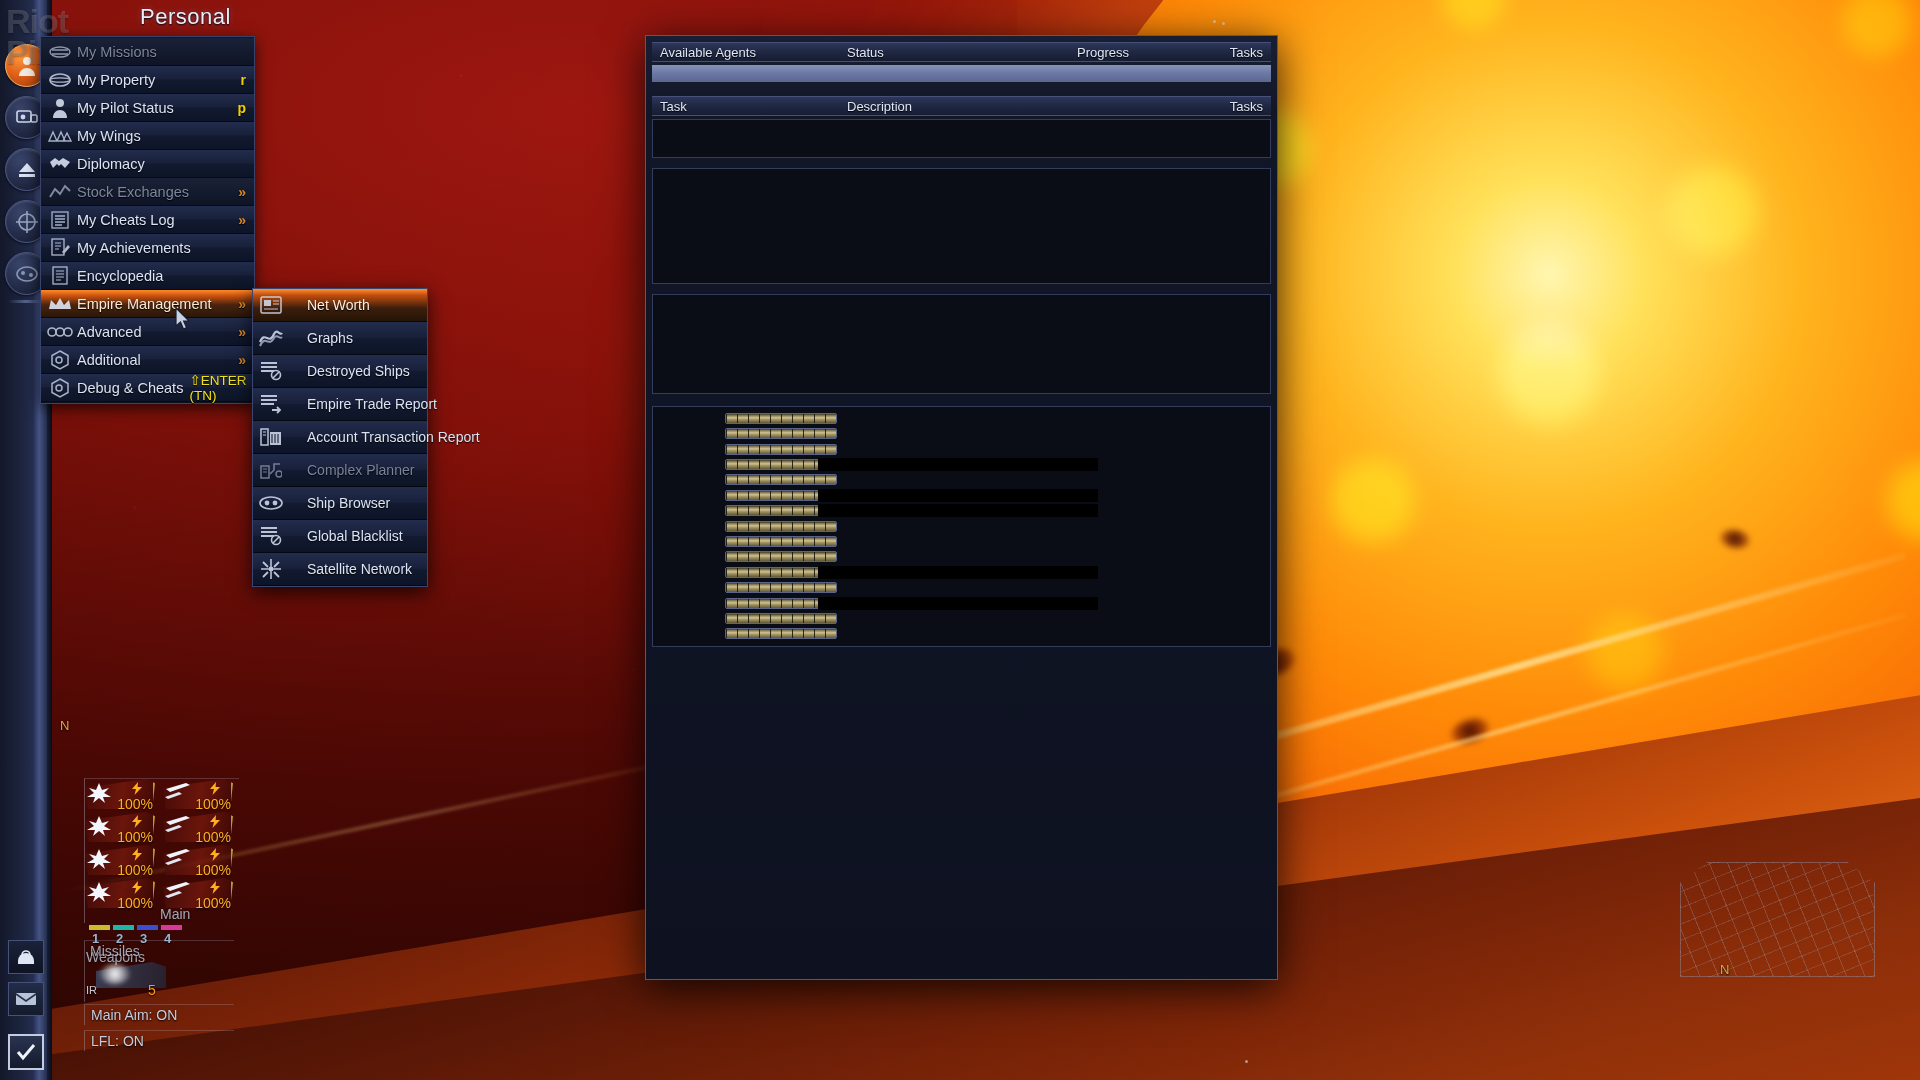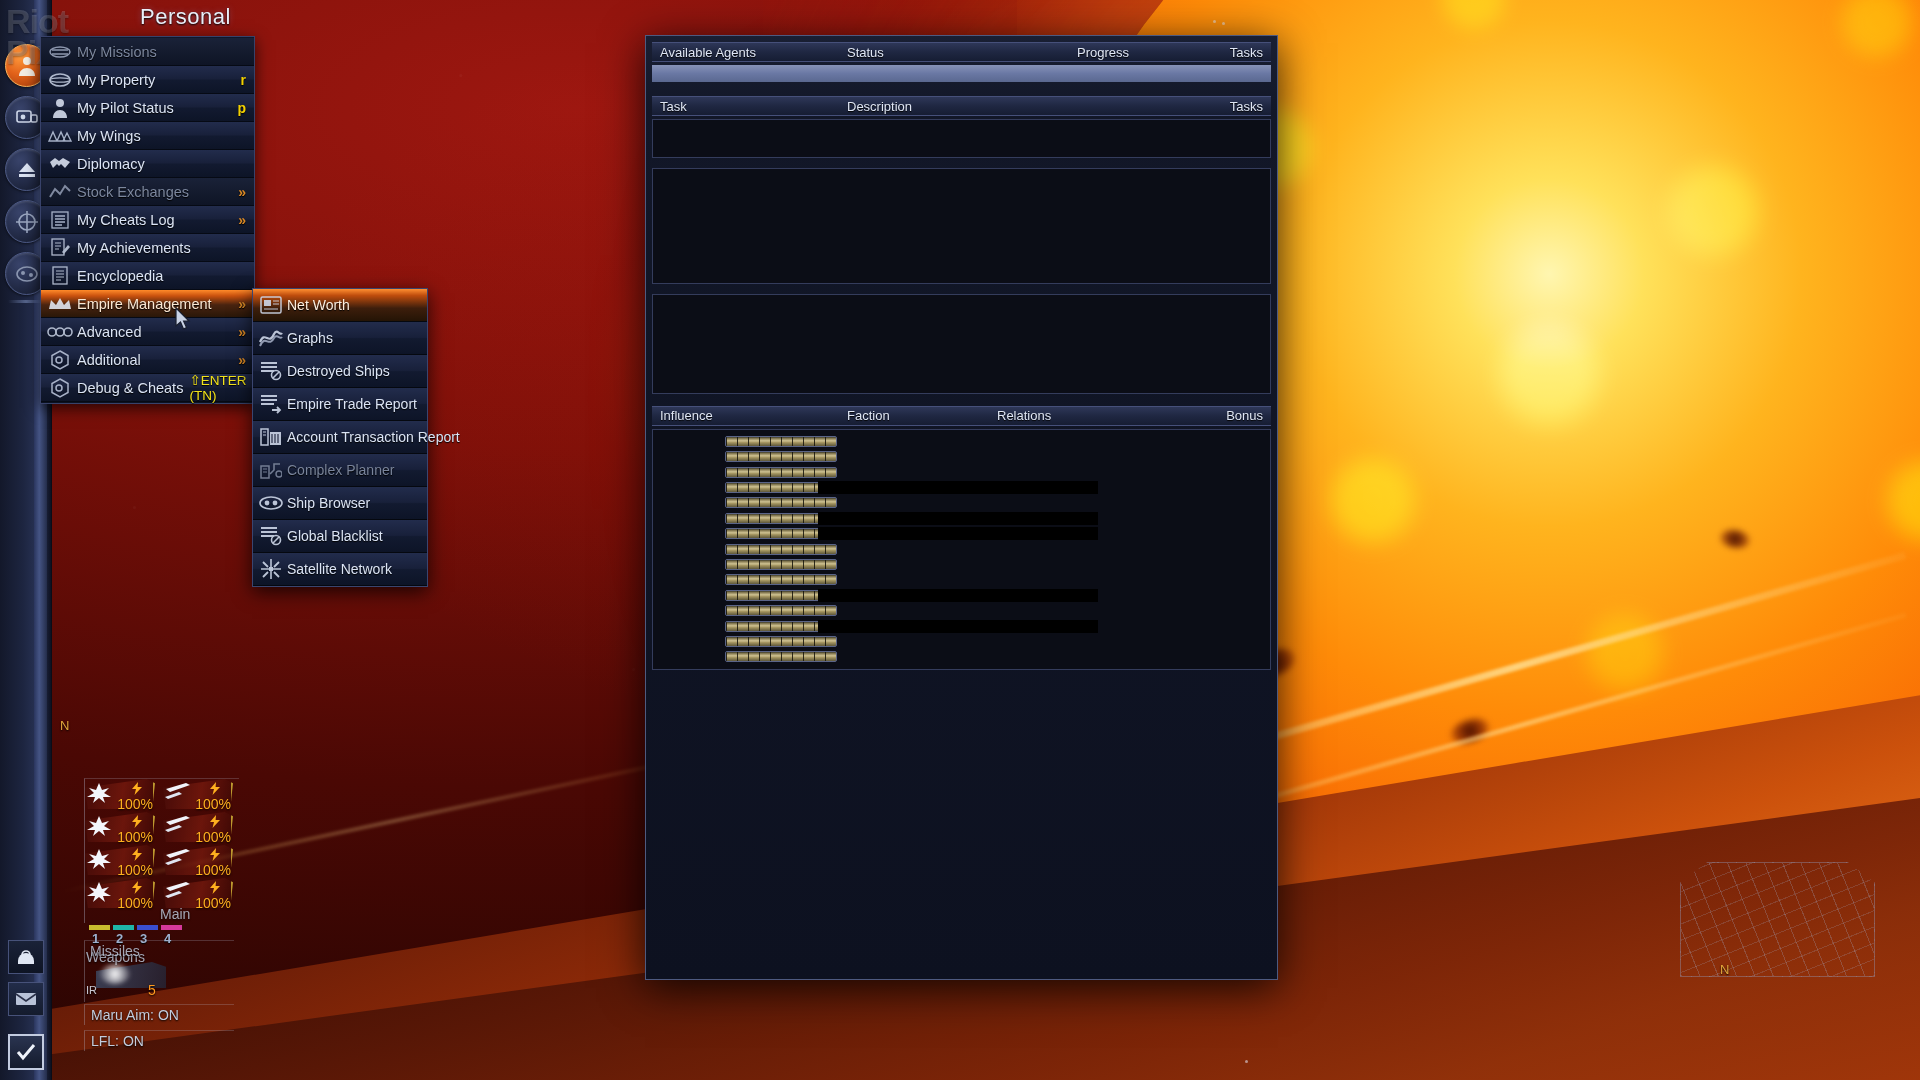--- a/index.html
+++ b/index.html
@@ -160,21 +160,21 @@
   .submenu {
     position: absolute; left: 252px; top: 288px; width: 176px;
     background: linear-gradient(180deg, #10172b 0%, #0b1222 100%);
     border: 1px solid #3a4570;
     box-shadow: 0 5px 18px rgba(0,0,0,.75);
   }
   .smi {
     position: relative; height: 33px; display: flex; align-items: center;
     background: linear-gradient(180deg, #222c4c 0%, #18203a 48%, #121a30 52%, #0d1427 100%);
     border-bottom: 1px solid #05080f;
-    padding-left: 34px; padding-right: 6px;
+    padding-left: 54px; padding-right: 6px;
     color: #dbe4f5; font-size: 14px; text-shadow: 0 1px 1px #000;
     white-space: nowrap;
   }
   .smi.dim { color: #79849b; }
   .smi.hot { background: linear-gradient(180deg, #ff8f31 0%, #bf4d0d 20%, #3d1e0c 60%, #241405 100%); color: #ffeede; }
   .smi .smi-ico { position: absolute; left: 5px; top: 50%; transform: translateY(-50%);
     width: 26px; height: 24px; display:flex; align-items:center; justify-content:center; opacity:.9; }
 
   
   .dlg {
@@ -717,26 +717,20 @@
             </div>
             <div class="row">
               <span class="c" style="left:8px;"></span>
               <span class="c" style="left:195px;"></span>
               <span class="c r" style="right:10px;"></span>
             </div>
           </div>
       </div>
 
       <div style="margin-top:12px;">
-        <div class="hdr-row">
-          <span class="c" style="left:8px;">Influence</span>
-          <span class="c" style="left:195px;">Faction</span>
-          <span class="c" style="left:345px;">Relations</span>
-          <span class="c r" style="right:8px;">Bonus</span>
-        </div>
         <div class="panel" style="padding:4px 0;" id="influence-rows">
             <div class="row" style="height: 15.4px;">
               <span class="c" style="left:10px;"></span>
               <span class="infbar" style="left:72px;"></span>
               <span class="c" style="left:168px;"></span>
               <span class="c" style="left:318px;"></span>
               <span class="c r val-pos" style="right:10px;"></span>
             </div>
             <div class="row" style="height: 15.4px;">
               <span class="c" style="left:10px;"></span>
@@ -928,21 +922,21 @@
   <div class="hud-label" style="left:160px;top:906px;">Main</div>
   <div id="weapon-keys"></div>
 
   <div class="hud-miss"></div>
   <div class="hud-label" style="left:90px;top:943px;">Missiles</div>
   <div style="position:absolute;left:96px;top:962px;width:70px;height:26px;background:linear-gradient(100deg,rgba(60,70,95,.85),rgba(35,42,62,.7));clip-path:polygon(0 35%,80% 0,100% 18%,100% 100%,0 100%);"></div>
   <div style="position:absolute;left:100px;top:964px;width:30px;height:20px;border-radius:50%;background:radial-gradient(circle,#ffffff 0%,rgba(255,255,255,.25) 70%,transparent 100%);filter:blur(2px);"></div>
   <div class="hud-label" style="left:86px;top:984px;font-size:11px;color:#e3e9f6;">IR</div>
   <div style="position:absolute;left:148px;top:982px;color:#ff9a1f;font-size:14px;text-shadow:0 1px 2px #000;">5</div>
 
-  <div class="hud-box" style="left:84px;top:1004px;width:150px;">Maru Aim: ON</div>
+  <div class="hud-box" style="left:84px;top:1004px;width:150px;">Main Aim: ON</div>
   <div class="hud-box" style="left:84px;top:1030px;width:150px;">LFL: ON</div>
 
 
   <svg style="position:absolute;left:175px;top:307px;" width="18" height="24" viewBox="0 0 18 24">
     <path d="M1 1 L1 19 L5.5 15 L8.5 22 L11.5 20.6 L8.6 14 L14 14 Z" fill="#c9d2e4" stroke="#1a1f2e" stroke-width="1.2"></path>
   </svg>
 
 <div class="colorbar" style="left: 89px; top: 925px; background: rgb(201, 188, 46);"></div>
     <div class="numkey" style="left: 92px; top: 931px;">1</div>
     <div class="colorbar" style="left: 113px; top: 925px; background: rgb(31, 182, 168);"></div>

